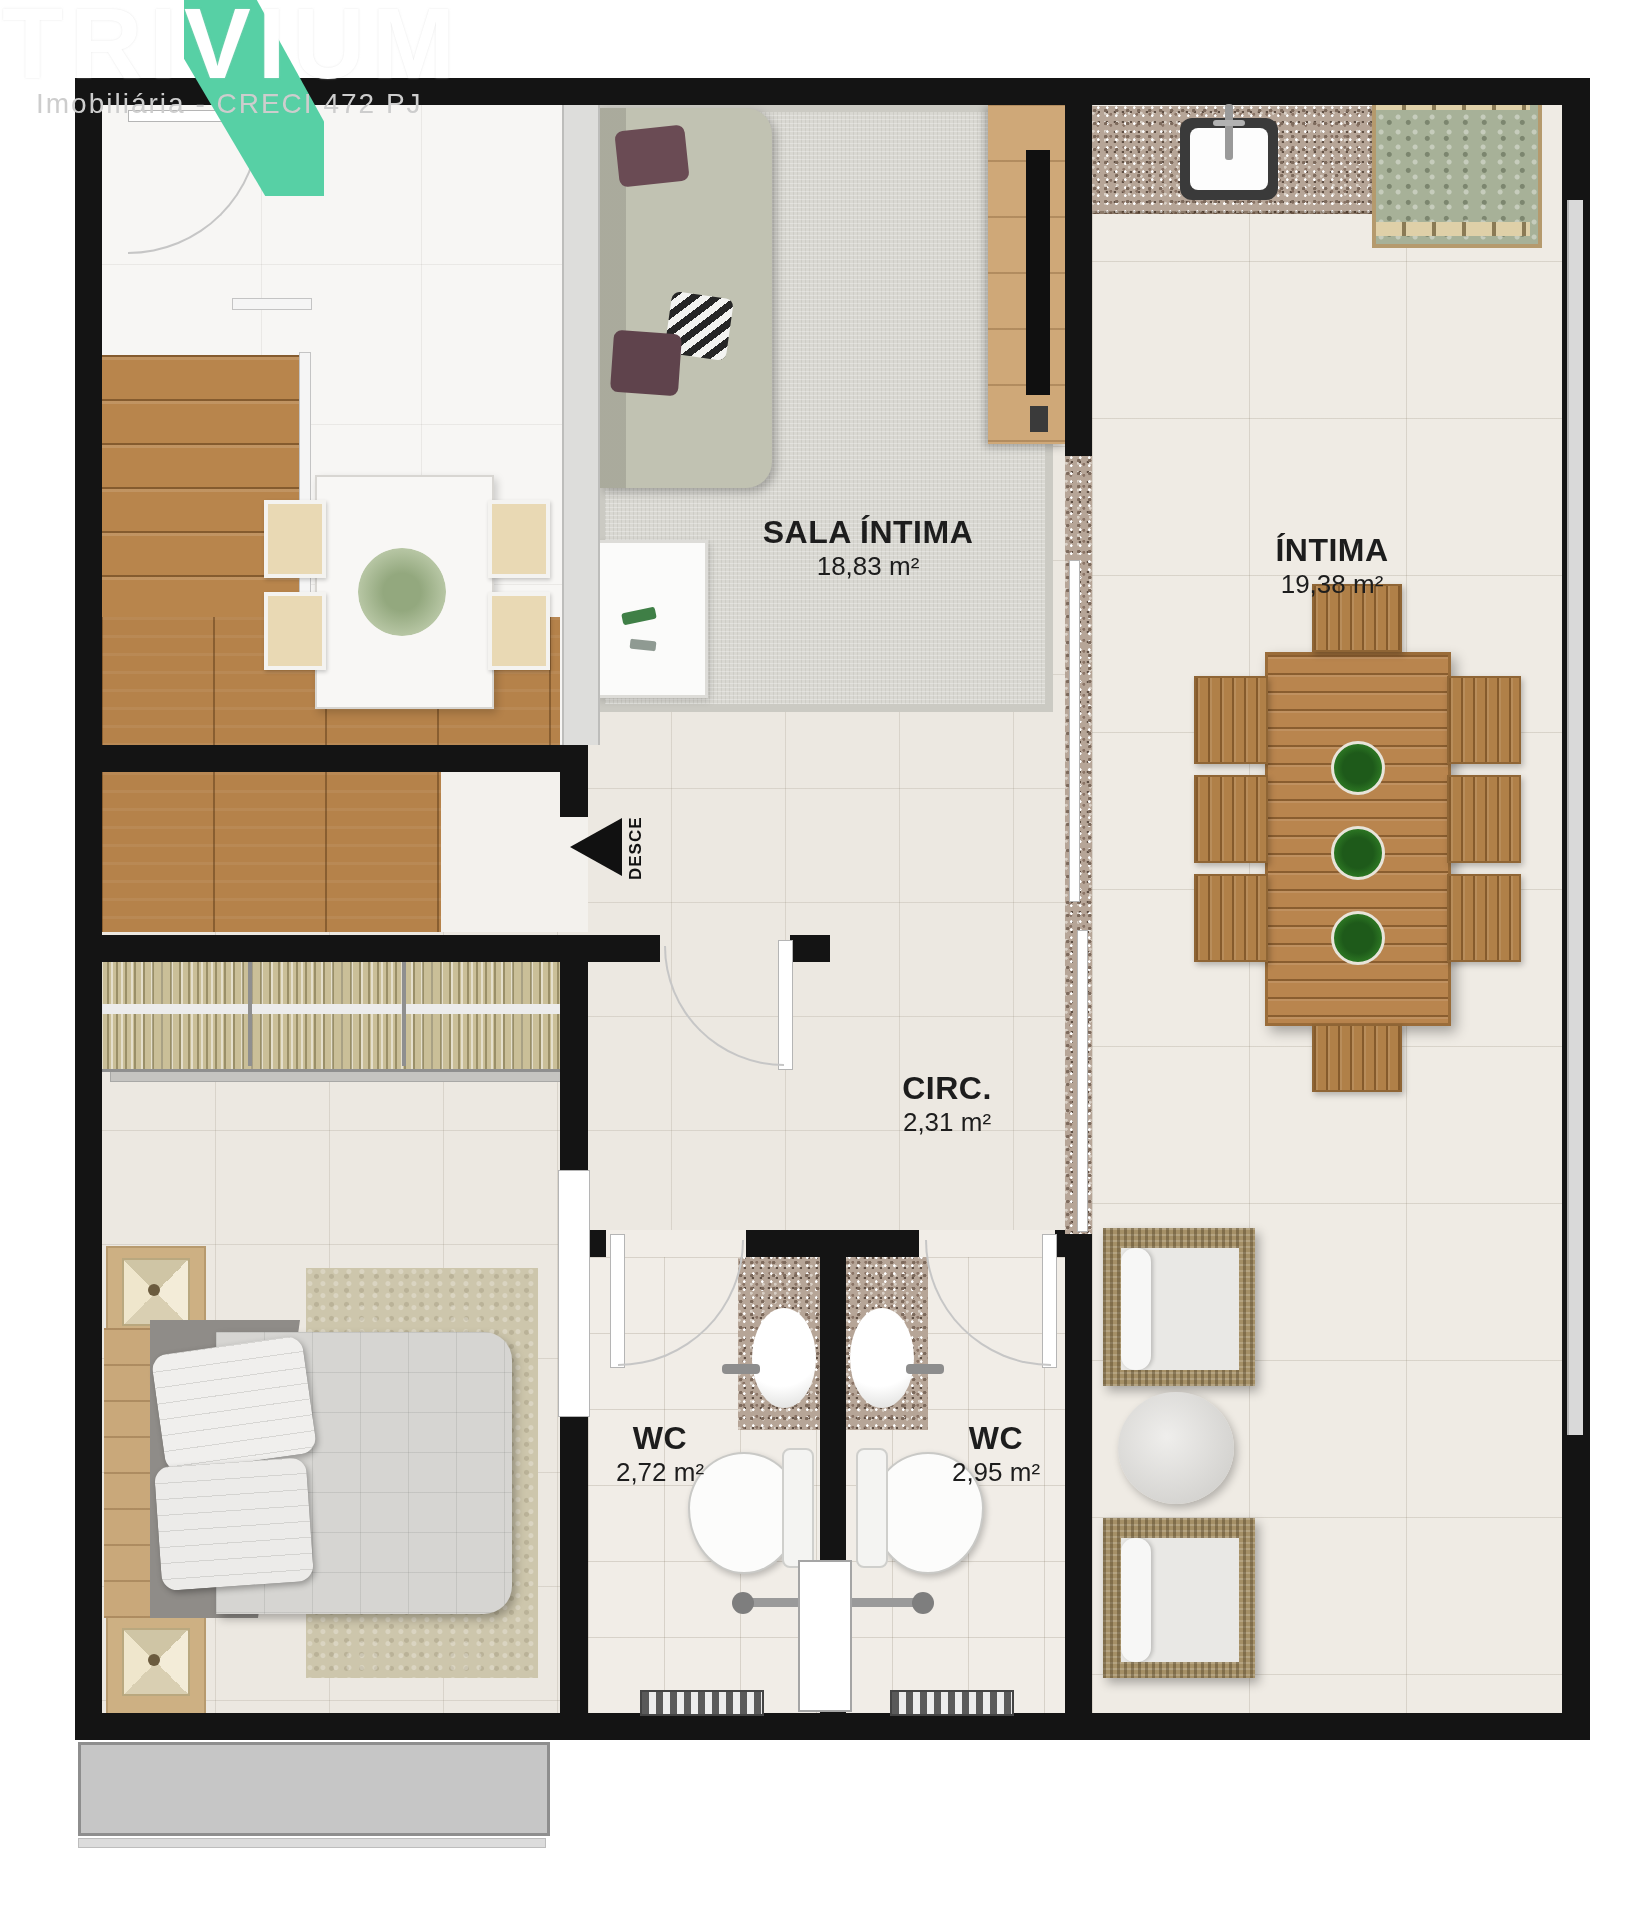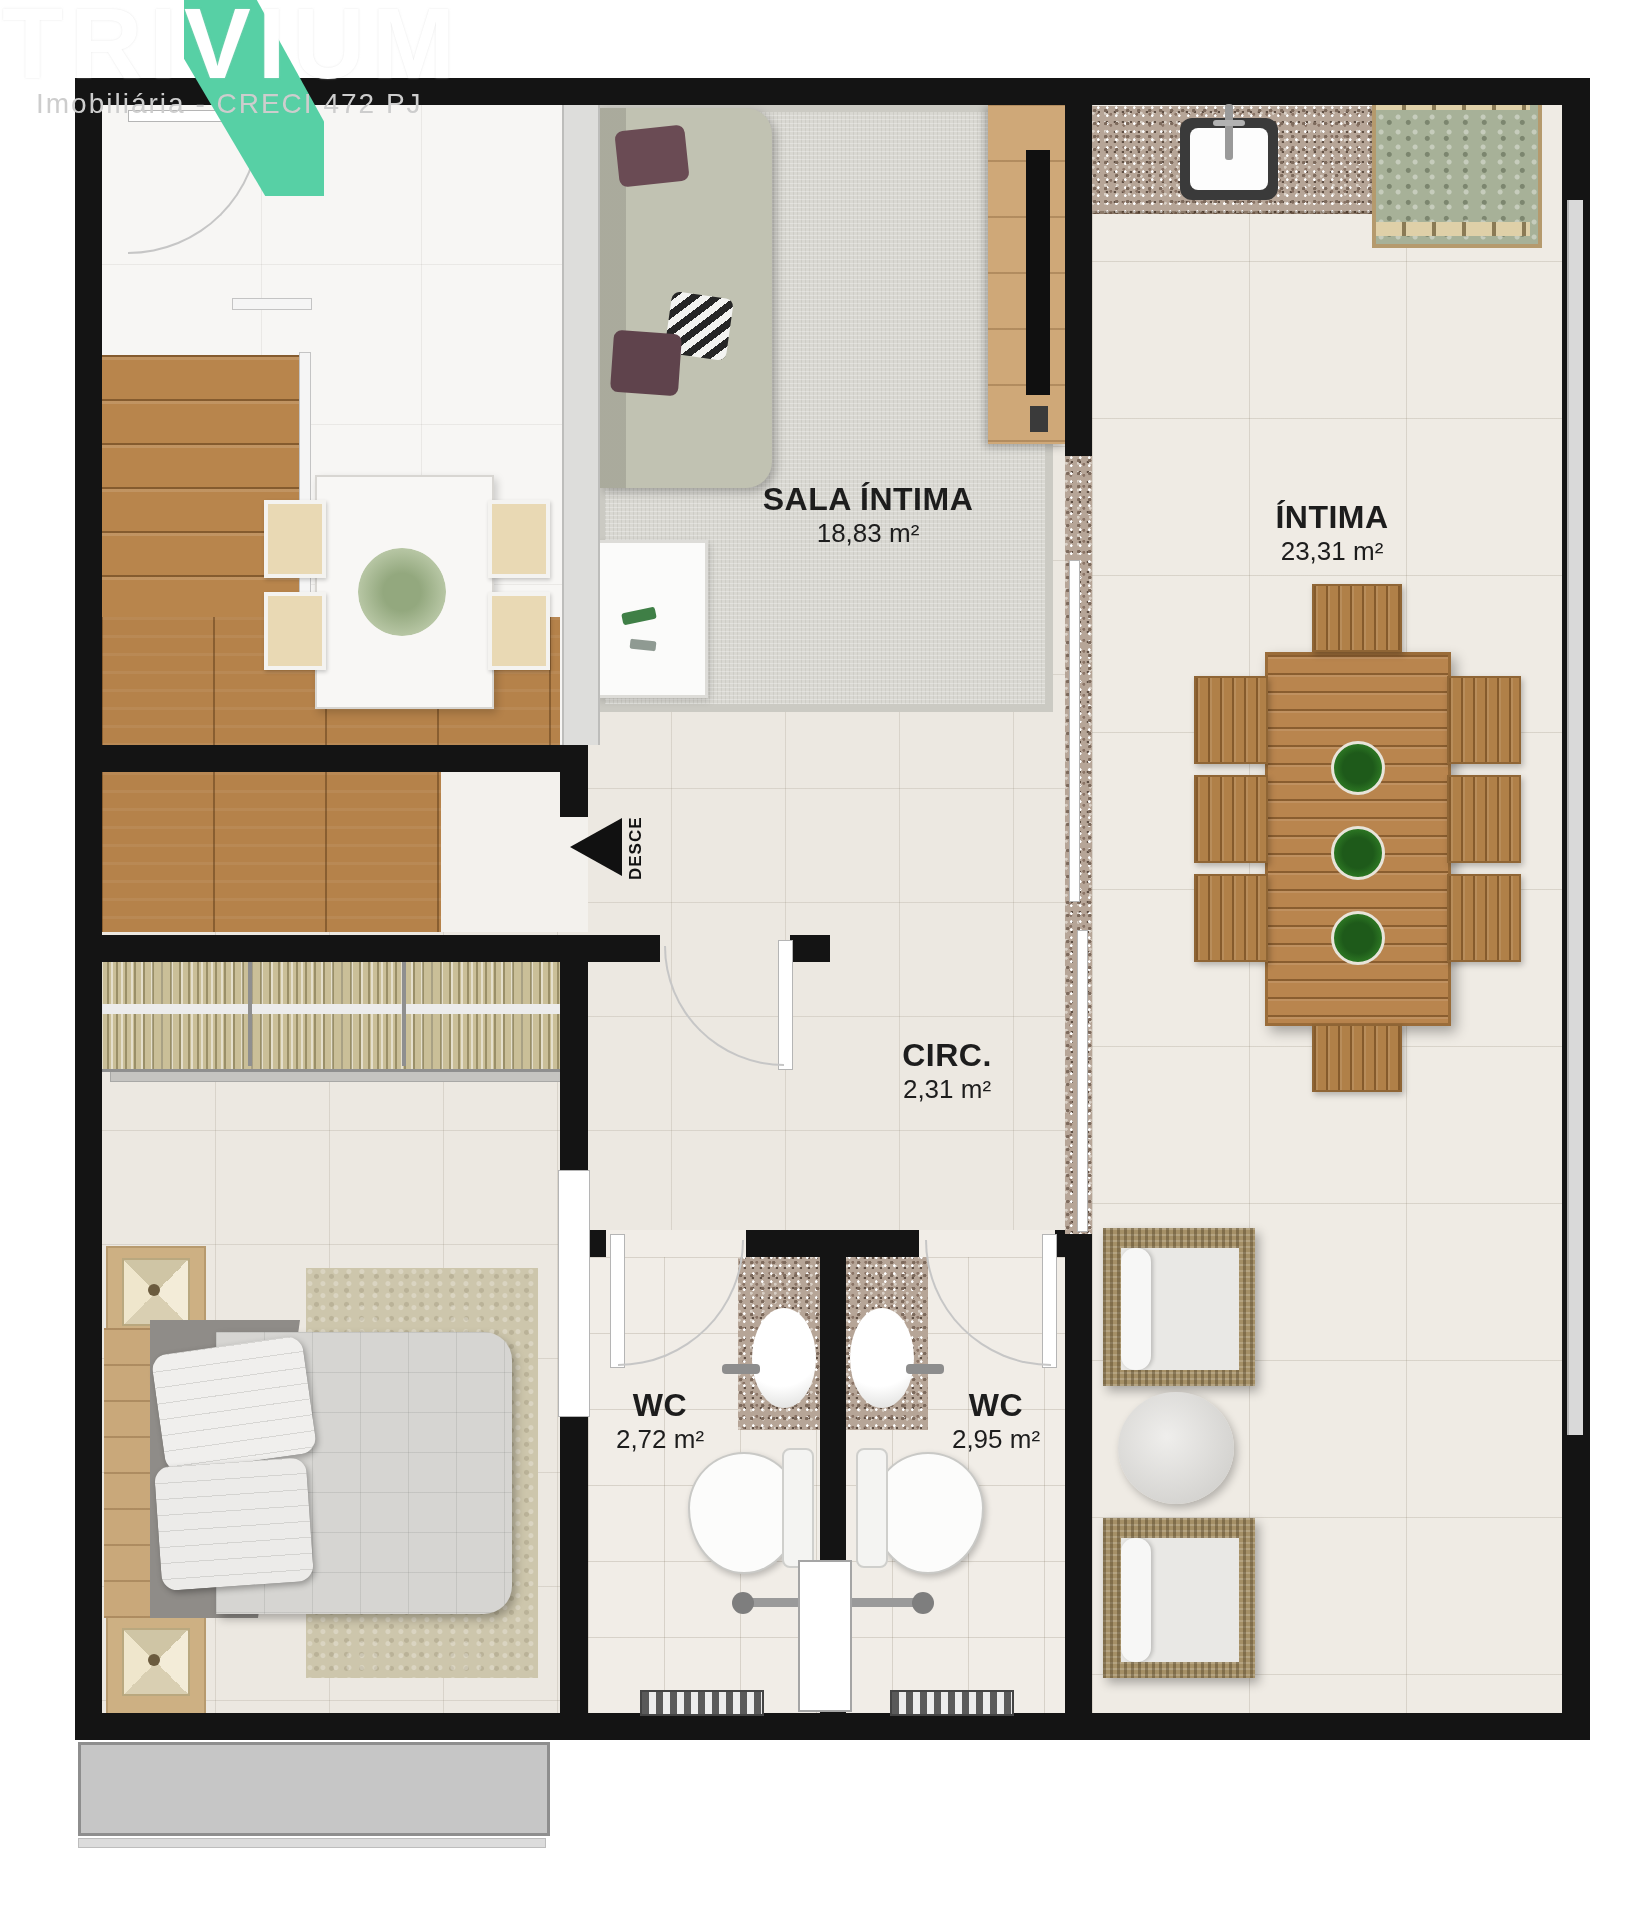--- a/index.html
+++ b/index.html
@@ -4,21 +4,21 @@
 <style>
   html,body{margin:0;padding:0;background:#ffffff;}
   body{font-family:"Liberation Sans", sans-serif;}
   #stage{position:relative;width:1644px;height:1920px;background:#ffffff;overflow:hidden;}
   .abs{position:absolute;}
   .wall{background:#141414;z-index:5;}
   .floor{z-index:1;}
   .fur{z-index:3;}
   .over{z-index:6;}
   .lbl{z-index:8;text-align:center;color:#1d1d1d;}
-  .lbl .nm{font-weight:700;font-size:32px;letter-spacing:.5px;line-height:1.08;}
+  .lbl .nm{font-weight:700;font-size:32px;letter-spacing:.5px;line-height:1.08;margin-top:33px;}
   .lbl .ar{font-weight:400;font-size:26px;line-height:1.25;}
   .tile-main{background-color:#ece8e1;background-image:
     linear-gradient(rgba(150,140,122,.22) 1px,transparent 1px),
     linear-gradient(90deg,rgba(150,140,122,.22) 1px,transparent 1px);
     background-size:114px 114px;}
   .tile-terr{background-color:#efebe4;background-image:
     linear-gradient(rgba(150,140,122,.25) 1px,transparent 1px),
     linear-gradient(90deg,rgba(150,140,122,.25) 1px,transparent 1px);
     background-size:157px 157px;}
   .tile-wc{background-color:#f1ede7;background-image:
@@ -206,21 +206,21 @@
 
   <div class="abs" style="left:570px;top:818px;width:52px;height:58px;background:#111;clip-path:polygon(100% 0,100% 100%,0 50%);z-index:8;"></div>
   <div class="abs desce-txt" style="left:626px;top:816px;height:64px;z-index:8;">DESCE</div>
 
   <div class="abs lbl" style="left:748px;top:482px;width:240px;">
     <div class="nm">SALA ÍNTIMA</div>
     <div class="ar">18,83 m²</div>
   </div>
   <div class="abs lbl" style="left:1212px;top:500px;width:240px;">
     <div class="nm">ÍNTIMA</div>
-    <div class="ar">23,31 m²</div>
+    <div class="ar">19,38 m²</div>
   </div>
   <div class="abs lbl" style="left:827px;top:1038px;width:240px;">
     <div class="nm">CIRC.</div>
     <div class="ar">2,31 m²</div>
   </div>
   <div class="abs lbl" style="left:560px;top:1388px;width:200px;">
     <div class="nm">WC</div>
     <div class="ar">2,72 m²</div>
   </div>
   <div class="abs lbl" style="left:896px;top:1388px;width:200px;">

